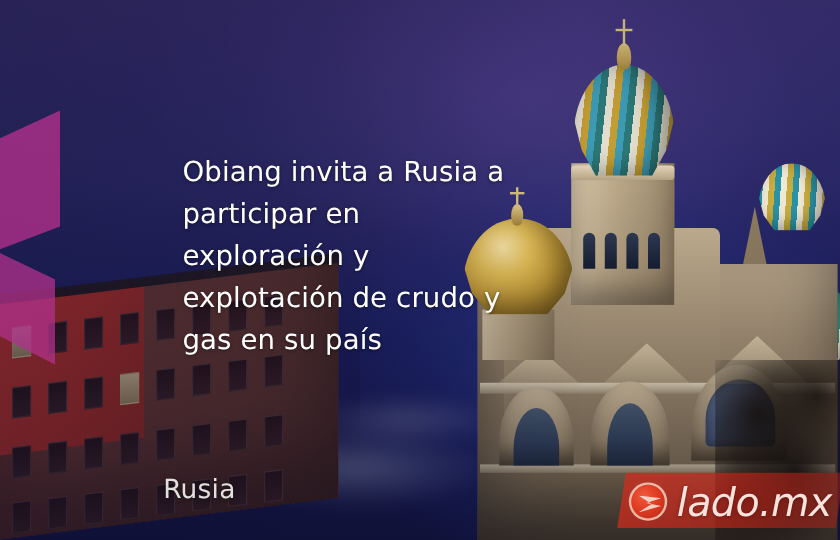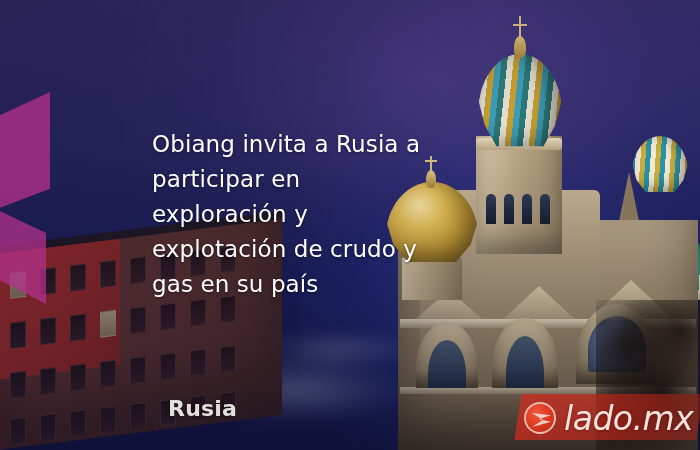--- a/index.html
+++ b/index.html
@@ -310,26 +310,26 @@
     font-weight: 400;
     line-height: 35px;
     letter-spacing: 0.1px;
     text-shadow: 0 1px 3px rgba(0,0,0,0.45);
     white-space: pre-line;
   }
 
   
   .category {
     position: absolute;
-    left: 168px;
+    left: 136px;
     top: 396px;
     color: rgba(243,241,238,0.92);
     font-family: "DejaVu Sans", sans-serif;
     font-size: 22px;
-    font-weight: 700;
+    font-weight: 400;
     letter-spacing: 0.2px;
     text-shadow: 0 1px 4px rgba(0,0,0,0.55);
   }
 
   
   .logo {
     position: absolute;
     left: 524px;
     top: 396px;
     height: 44px;

